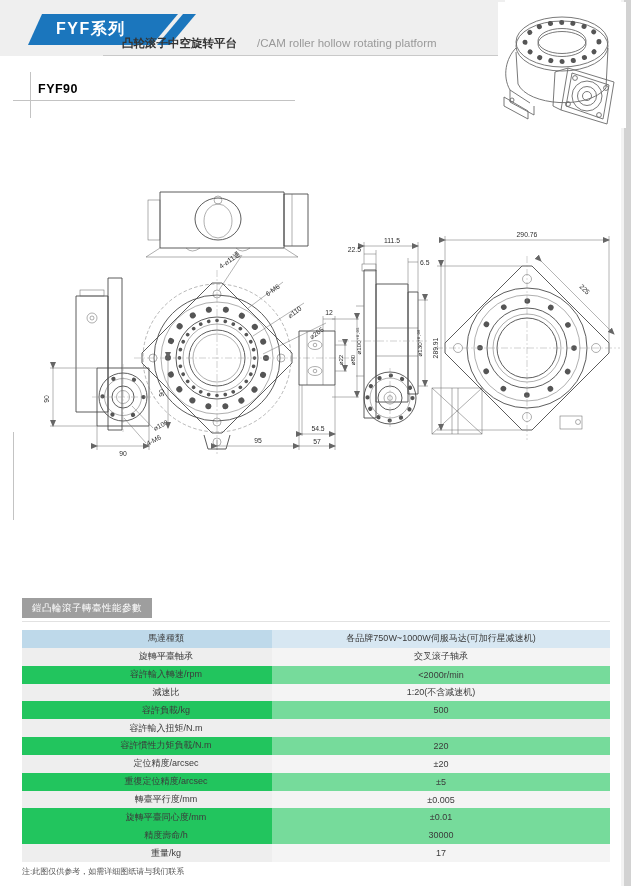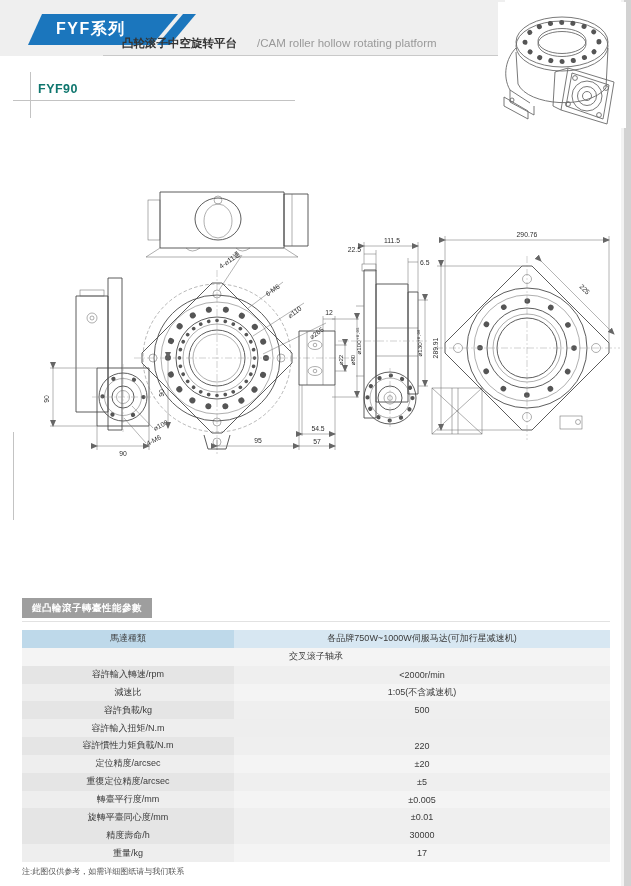--- a/index.html
+++ b/index.html
@@ -19,21 +19,21 @@
   .badge { left:28px; top:14px; width:168px; height:40px; }
   .badge .main { position:absolute; left:0; top:0; width:168px; height:31px;
     clip-path:polygon(14px 0, 150px 0, 124px 31px, 0 31px); background:#1b76bd; }
   .badge .tip { position:absolute; left:0; top:0; width:168px; height:31px;
     clip-path:polygon(155px 0, 168px 0, 142px 31px, 129px 31px); background:#1b76bd; }
   .badge .label { position:absolute; left:28px; top:5px; color:#ffffff;
     font-size:16px; font-weight:bold; letter-spacing:1.5px; white-space:nowrap; }
   .title-line { left:122px; top:36px; white-space:nowrap; font-size:11.5px; }
   .title-zh { color:#333333; font-weight:bold; }
   .title-en { color:#999999;padding-left:20px; }
-  .model-label { left:38px; top:82px; color:#0f766e; font-weight:bold; font-size:12.5px; letter-spacing:0.5px; }
+  .model-label { left:38px; top:82px; color:#000000; font-weight:bold; font-size:12.5px; letter-spacing:0.5px; }
 
   .crop { background:#c3c3c3; }
   .crop-v1 { left:30px; top:72px; width:1px; height:46px; }
   .crop-h1 { left:13px; top:100px; width:282px; height:1px; }
   .crop-v2 { left:13px; top:432px; width:1px; height:88px; }
 
   
   .iso-wrap { left:498px; top:2px; width:128px; height:126px; background:#ffffff; }
 
   
@@ -42,27 +42,27 @@
   svg .tl { fill:none; stroke:#5f5f5f; stroke-width:0.5; }
   svg .dl { fill:none; stroke:#787878; stroke-width:0.55; }
   svg .cl { fill:none; stroke:#9a9a9a; stroke-width:0.45; stroke-dasharray:7 2.2 1.6 2.2; }
   svg .dash { fill:none; stroke:#7d7d7d; stroke-width:0.55; stroke-dasharray:3.5 2.2; }
   svg .dots { fill:none; stroke:#555555; stroke-linecap:round; }
   svg .dt { font-size:6.8px; fill:#2e2e2e; font-family:"Liberation Sans",sans-serif; }
   svg .dts { font-size:6.2px; }
 
   
   .spec-title { left:22px; top:598px; height:20px; line-height:20px; padding:0 10px;
-    background:#9e9e9e; color:#ffffff; font-size:9.5px; font-weight:bold; letter-spacing:0.5px; }
+    background:#9e9e9e; color:#ffffff; font-size:9.5px; font-weight:normal; letter-spacing:0.5px; }
   .spec-divider { left:22px; top:621px; width:588px; height:1px; background:#e2e2e2; }
   .spec-table { left:22px; top:630px; width:588px; height:232px; display:flex; flex-direction:column; }
-  .tr { flex:1; display:flex; align-items:stretch; font-size:9px; color:#3b3b3b; }
+  .tr { flex:1; display:flex; align-items:stretch; font-size:9px; color:#3b3b3b;padding-left:38px; }
   .tr.blue { background:#bed9ea; }
   .tr.g { background:#eeeeee; }
-  .tr.w { background:#e5e5e5; }
+  .tr.w { background:#22c55e; }
   .td { display:flex; align-items:center; justify-content:center; }
   .td.l { width:212px; }
   .td.v { flex:1; background:rgba(255,255,255,0.38); }
 
   .ref-note { left:22px; top:866px; font-size:8px; color:#555555; }
 </style>
 </head>
 <body>
 
 <div class="abs page-edge"></div>
@@ -297,29 +297,30 @@
 </svg>
 
 <div class="abs spec-title">鎧凸輪滾子轉臺性能參數</div>
 <div class="abs spec-divider"></div>
 <div class="abs spec-table">
   <div class="tr blue">
       <div class="td l">馬達種類</div>
       <div class="td v">各品牌750W~1000W伺服马达(可加行星减速机)</div>
     </div>
   <div class="tr g">
+      <div class="td l">旋轉平臺軸承</div>
       <div class="td v">交叉滚子轴承</div>
     </div>
   <div class="tr w">
       <div class="td l">容許輸入轉速/rpm</div>
       <div class="td v">&lt;2000r/min</div>
     </div>
   <div class="tr g">
       <div class="td l">減速比</div>
-      <div class="td v">1:05(不含减速机)</div>
+      <div class="td v">1:20(不含减速机)</div>
     </div>
   <div class="tr w">
       <div class="td l">容許負載/kg</div>
       <div class="td v">500</div>
     </div>
   <div class="tr g">
       <div class="td l">容許輸入扭矩/N.m</div>
     </div>
   <div class="tr w">
       <div class="td l">容許慣性力矩負載/N.m</div>

